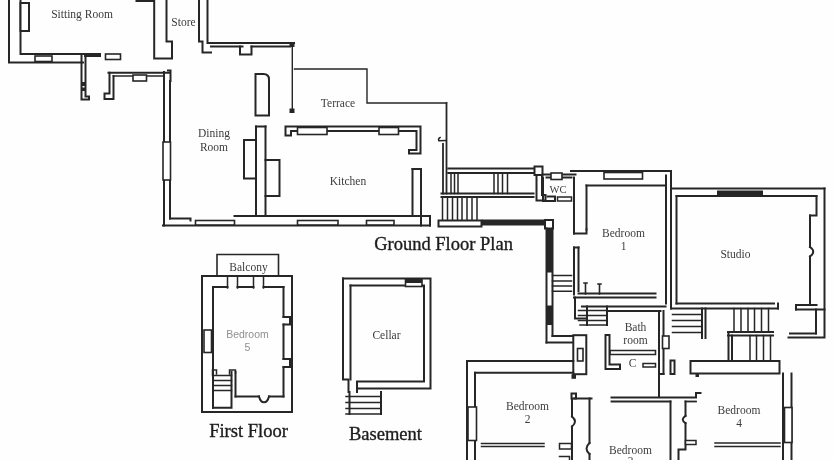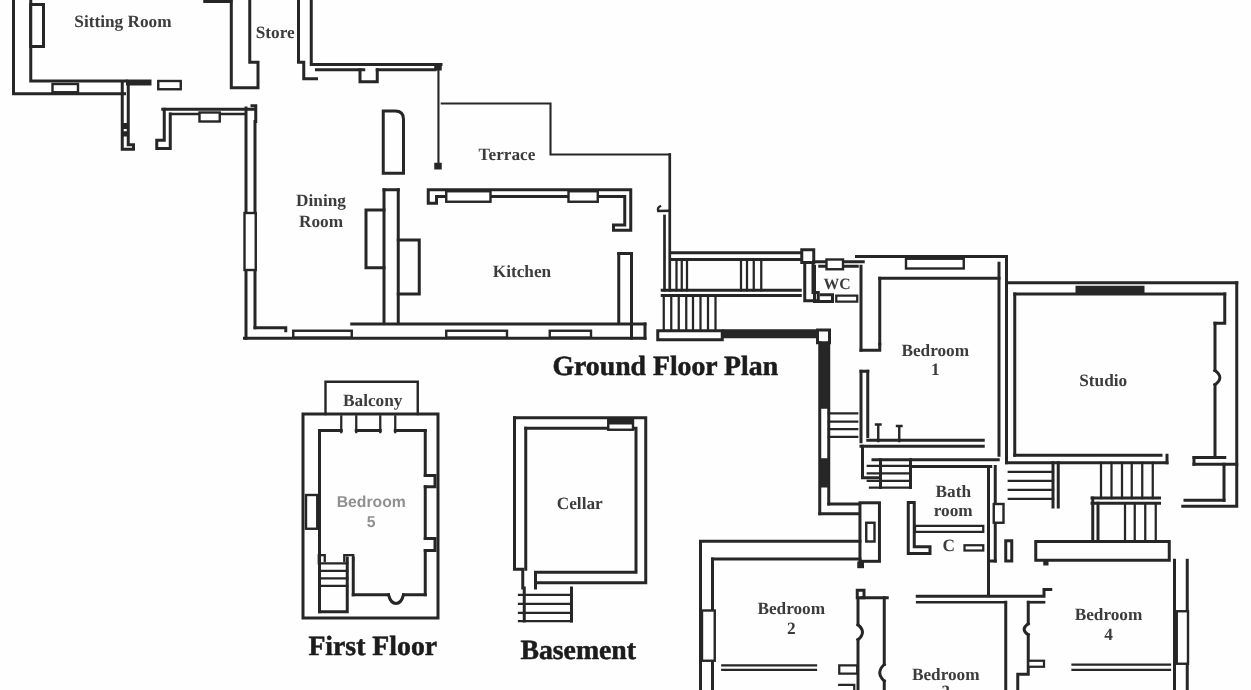--- a/index.html
+++ b/index.html
@@ -1,16 +1,16 @@
 <!DOCTYPE html>
 <html><head>
 <meta charset="utf-8">
 <style>
   html,body{margin:0;padding:0;background:#ffffff;}
-  #wrap{position:relative;width:834px;height:460px;background:#fefefe;overflow:hidden;font-weight:bold;}
+  #wrap{position:relative;width:834px;height:460px;background:#fefefe;overflow:hidden;}
   svg{position:absolute;left:0;top:0;}
   .lbl{font-family:"Liberation Serif",serif;fill:#3c3c3c;}
   .ttl{font-family:"Liberation Serif",serif;fill:#1c1c1c;stroke:#1c1c1c;stroke-width:0.35;}
   .grey{font-family:"Liberation Sans",sans-serif;fill:#909090;}
 </style>
 </head>
 <body>
 <div id="wrap">
 <svg width="834" height="460" viewBox="0 0 834 460">
 <g stroke="#262626" stroke-width="2" fill="none" stroke-linecap="square">

